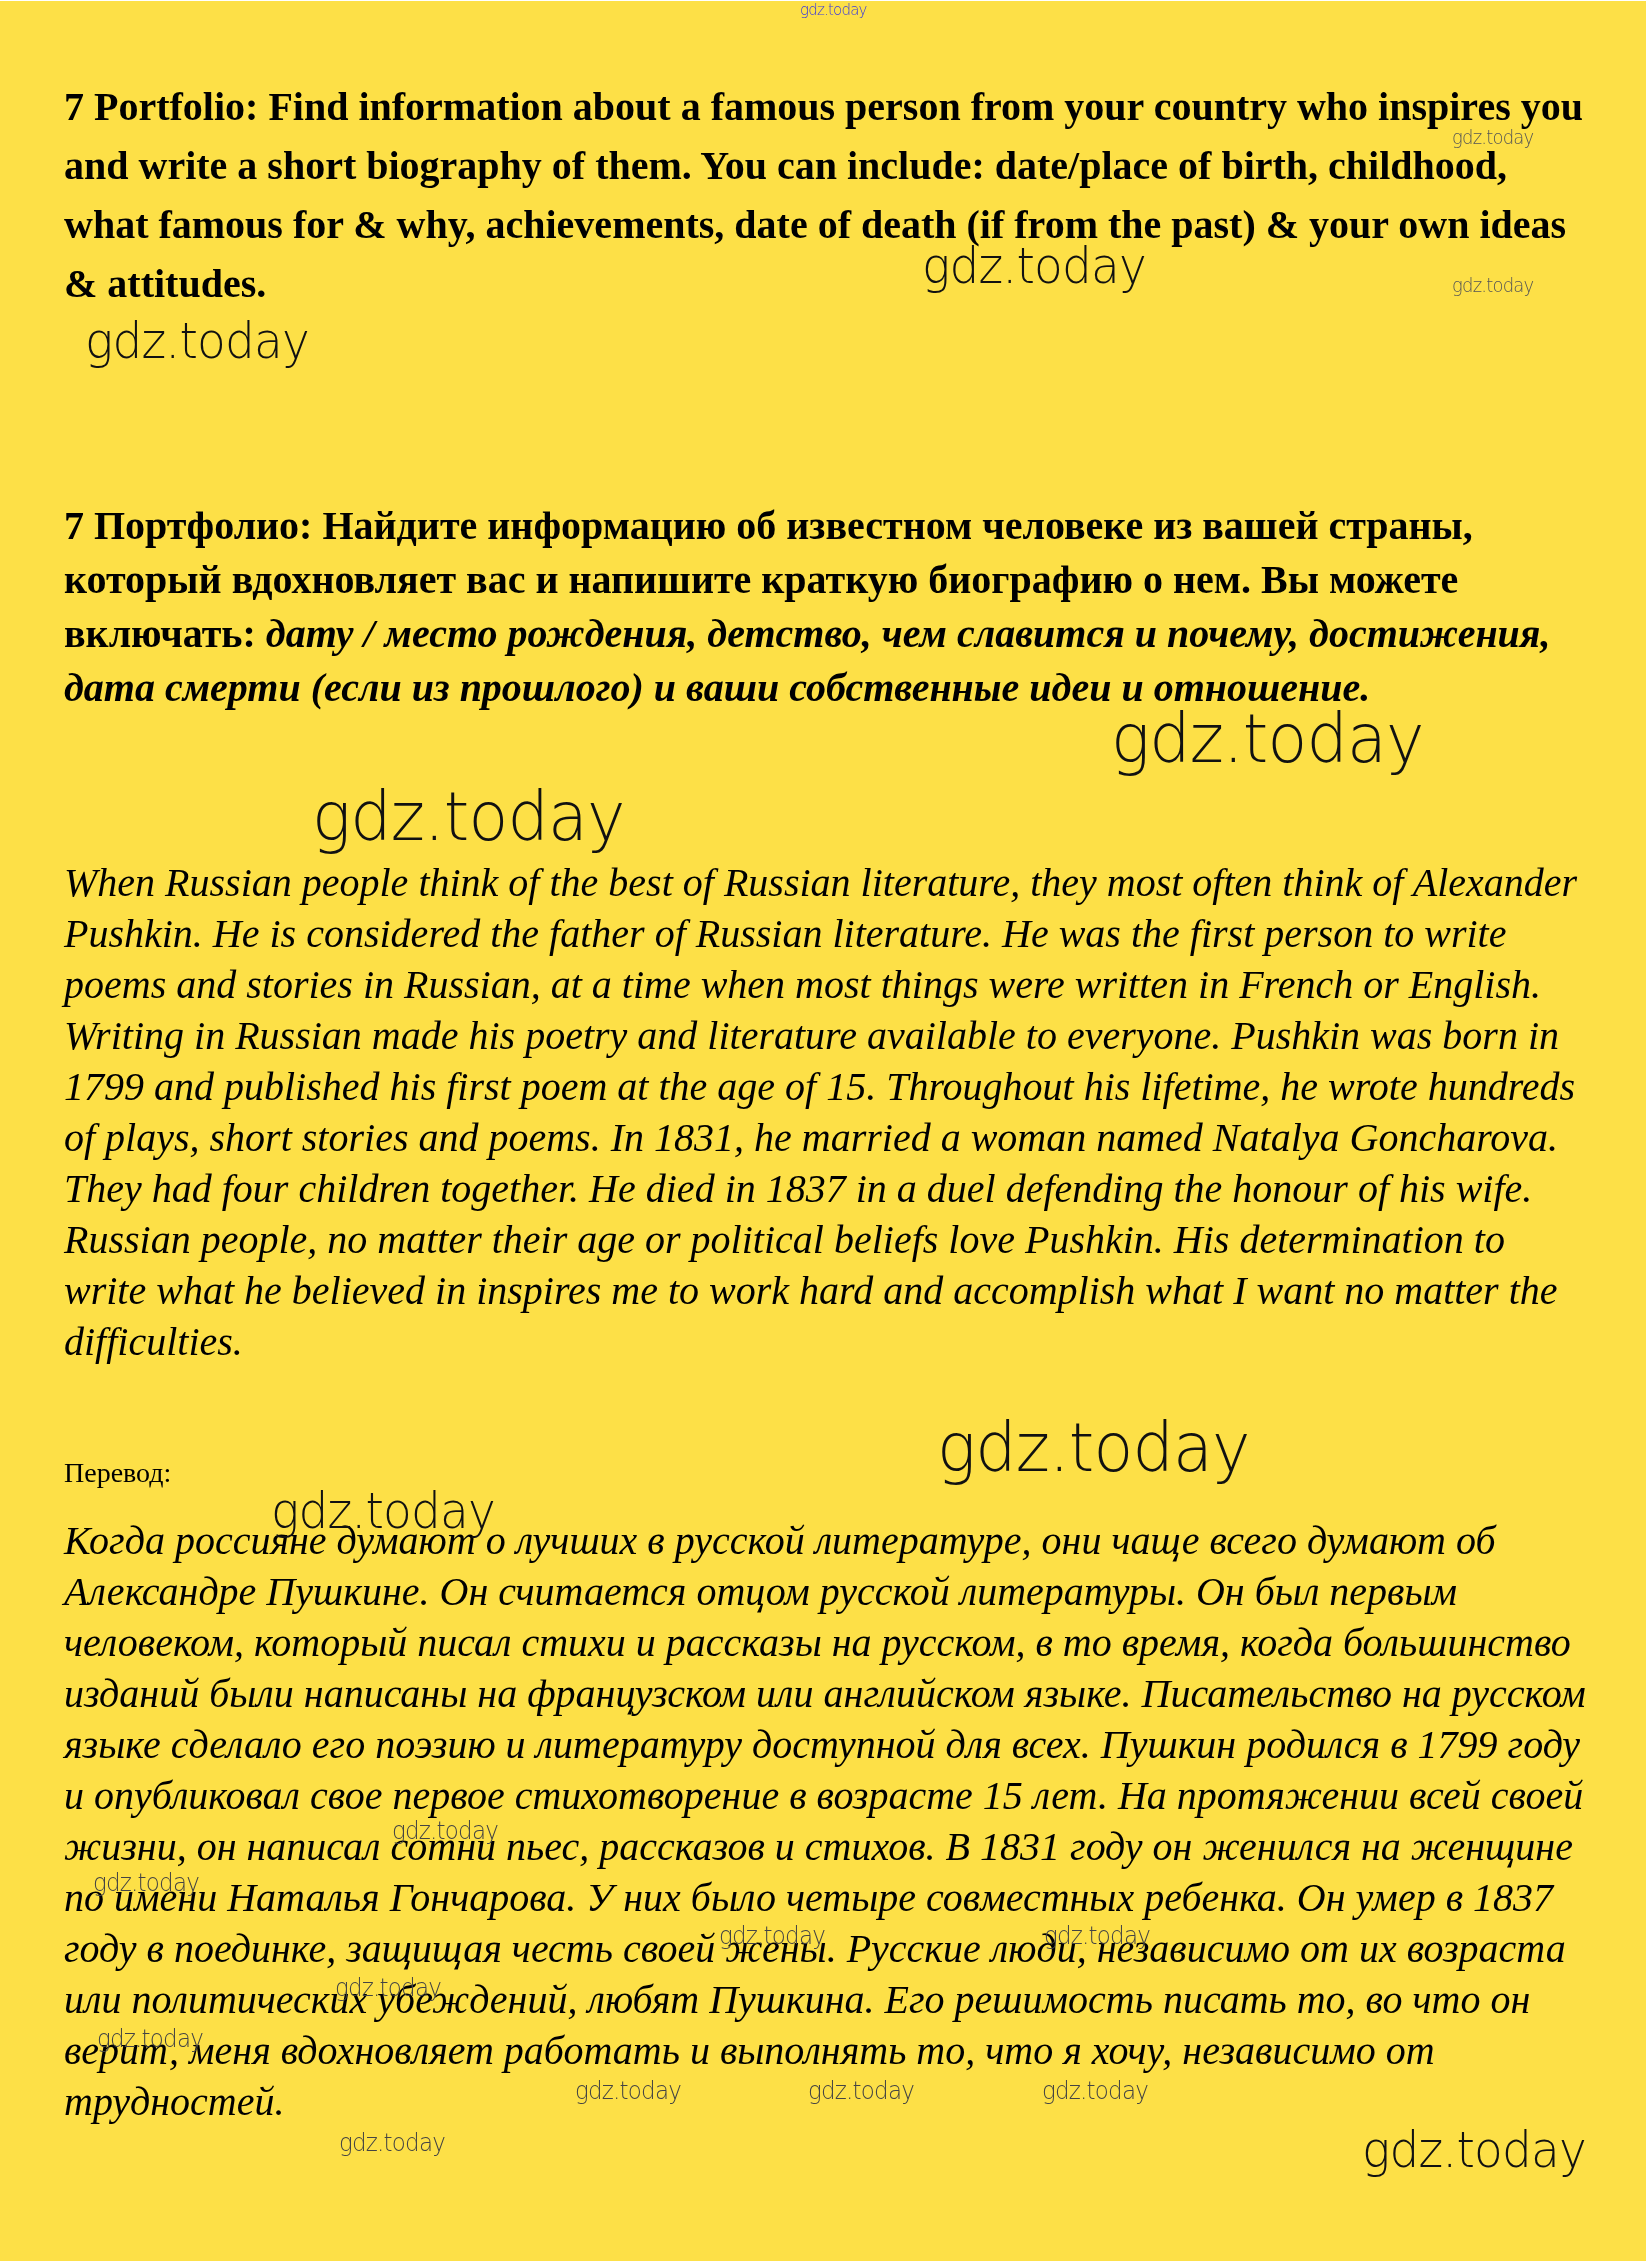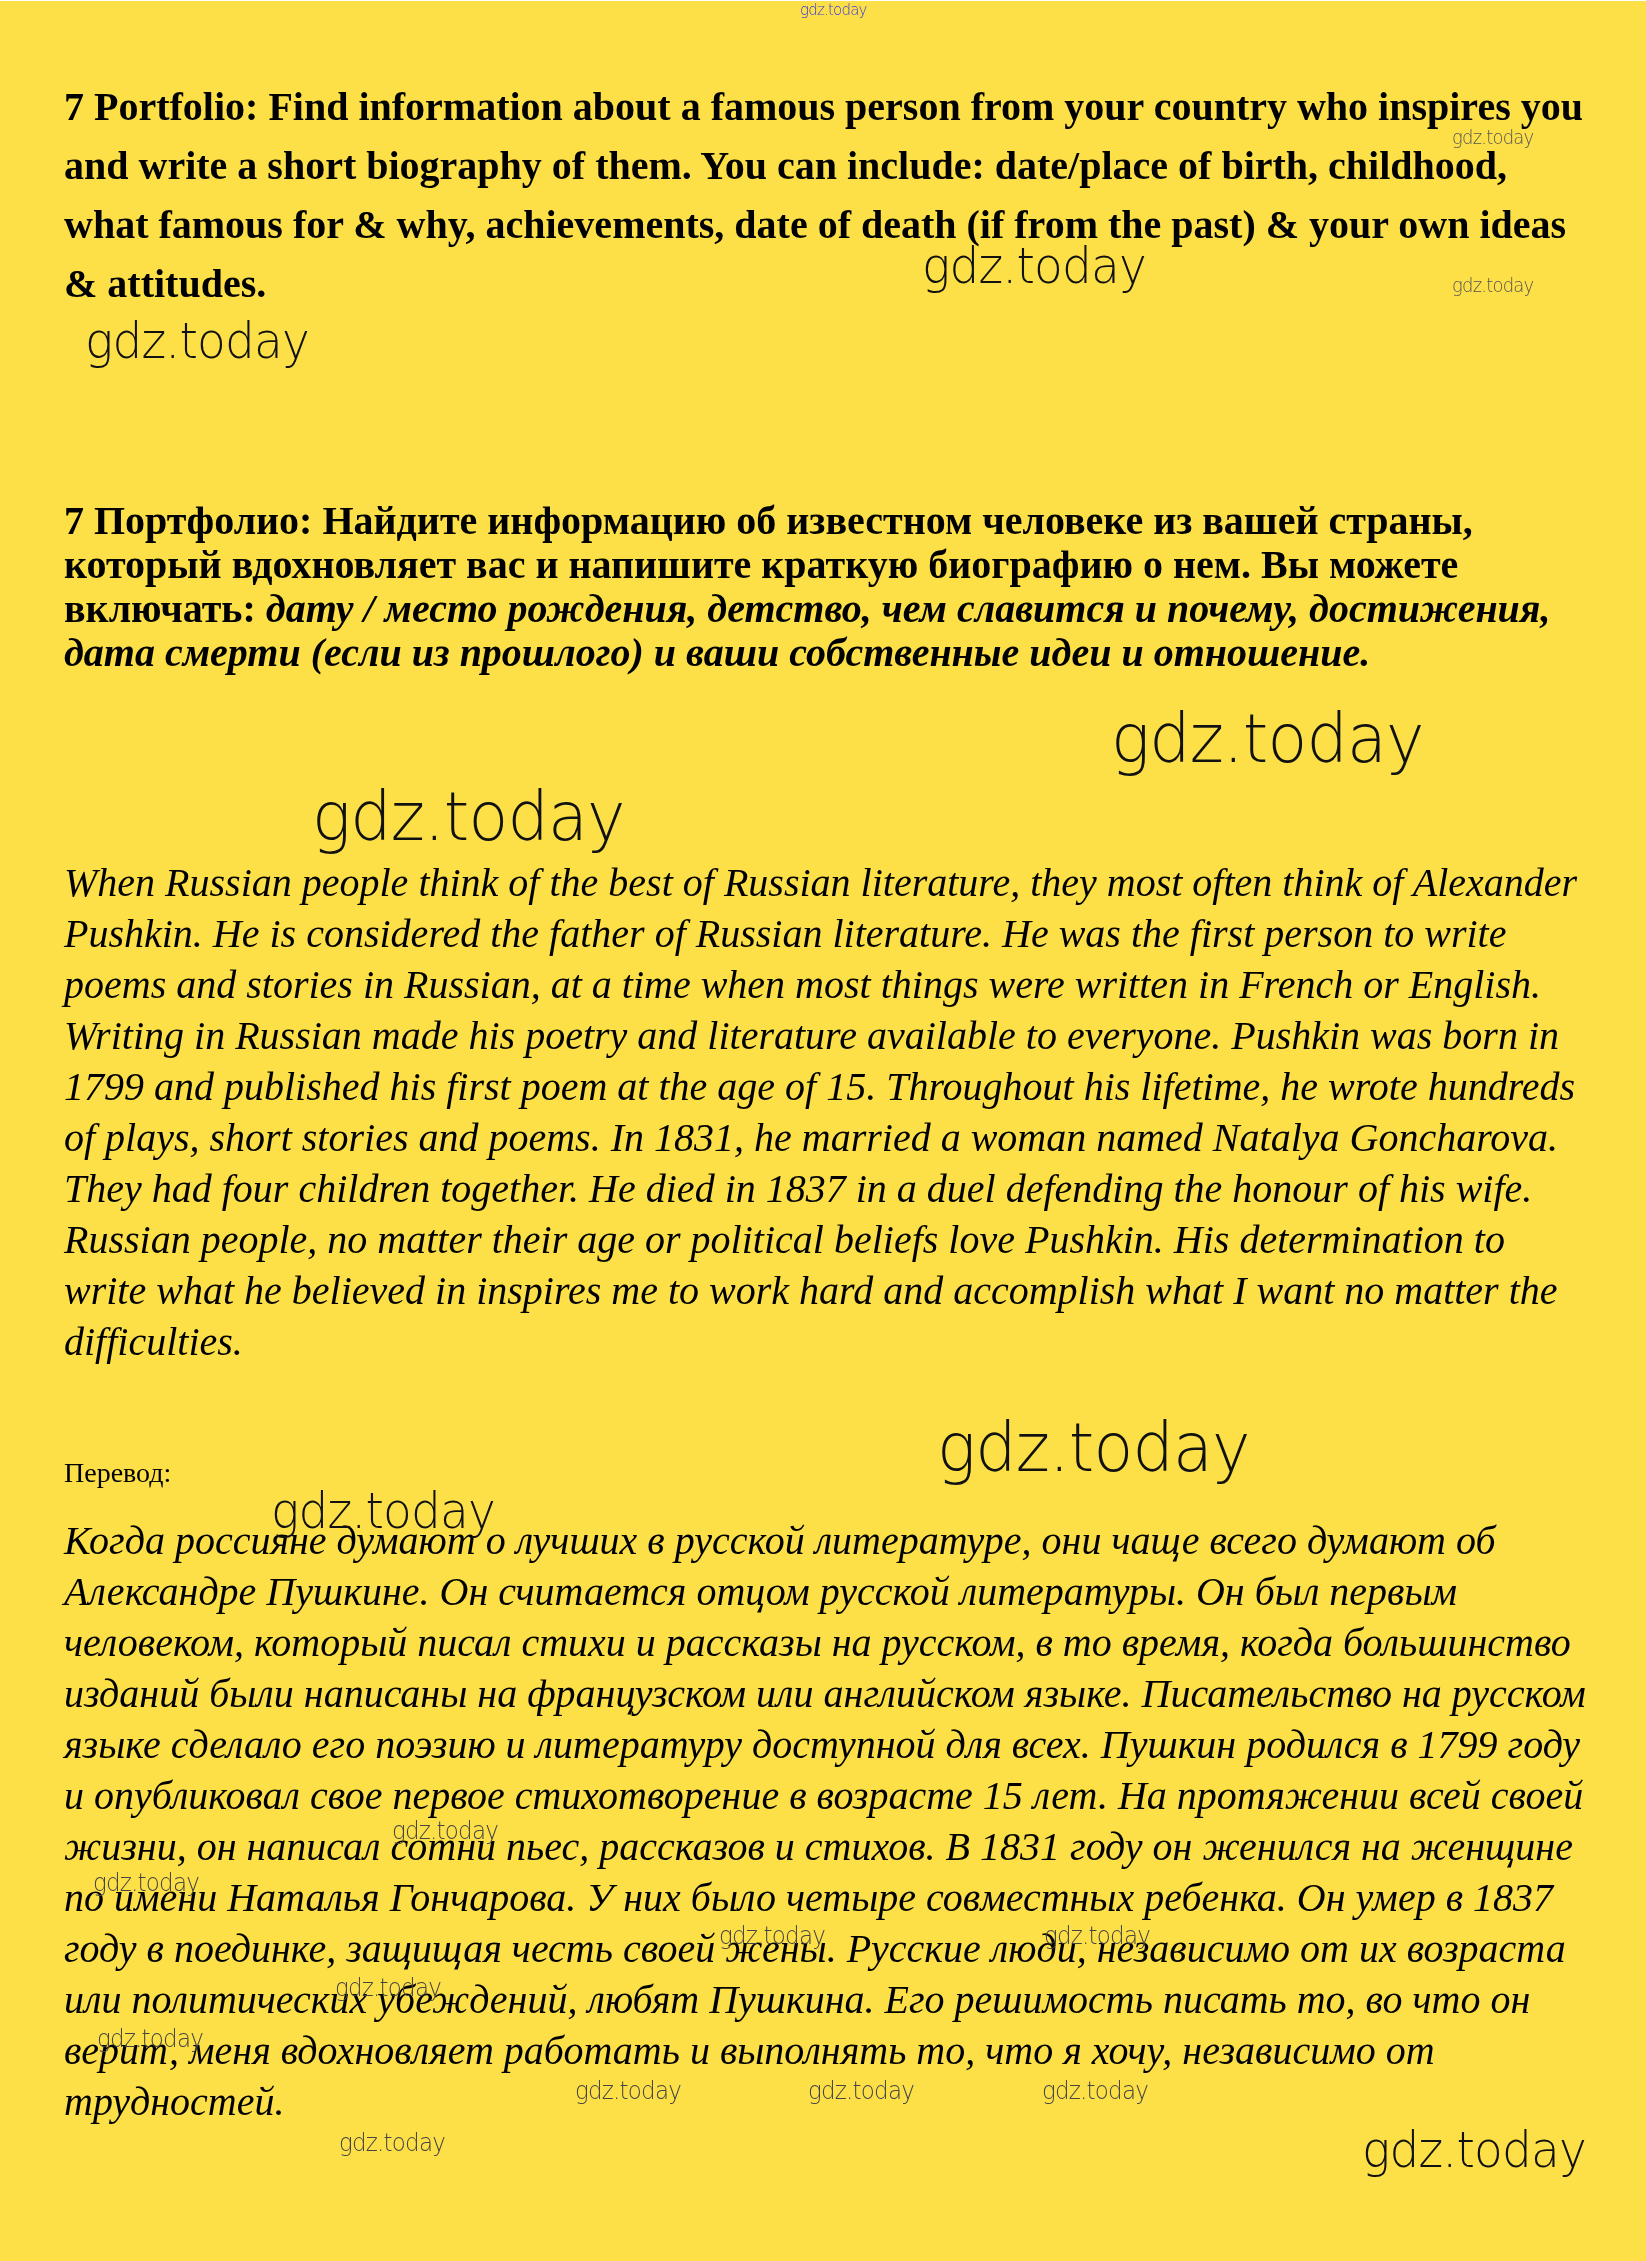--- a/index.html
+++ b/index.html
@@ -1,20 +1,20 @@
 <!DOCTYPE html>
 <html style="font-size:12px"><head>
   <meta charset="utf-8">
   <style>
     html, body { margin: 0; padding: 0; background: #ffffff; }
     body { width: 1646px; height: 2261px; position: relative; overflow: hidden; }
     .page { position: absolute; left: 0; top: 1px; width: 1646px; height: 2261px; background: #fde047; }
     .block { position: absolute; left: 64px; width: 1529px; font-family: "Liberation Serif", serif; color: #000; }
     .heading { font-size: 40px; line-height: 59px; font-weight: bold; }
-    .heading-ru { font-size: 40px; line-height: 44px; font-weight: bold; }
+    .heading-ru { font-size: 40px; line-height: 54px; font-weight: bold; }
     .heading-ru .ital { font-style: italic; }
     .body-text { font-size: 40px; line-height: 51px; font-style: italic; }
     .label { font-size: 28px; line-height: 51px; }
     #task-en { top: 76px; }
     #task-ru { top: 498px; }
     #answer-en { top: 856px; }
     #translation-label { top: 1446px; }
     #answer-ru { top: 1514px; }
     .wm { position: absolute; font-family: "DejaVu Sans", sans-serif; font-weight: 200; letter-spacing: -0.8px; white-space: nowrap; color: #111; transform: scaleY(1.05); }
     .wm.xs { font-size: 18px; color: #555; }

